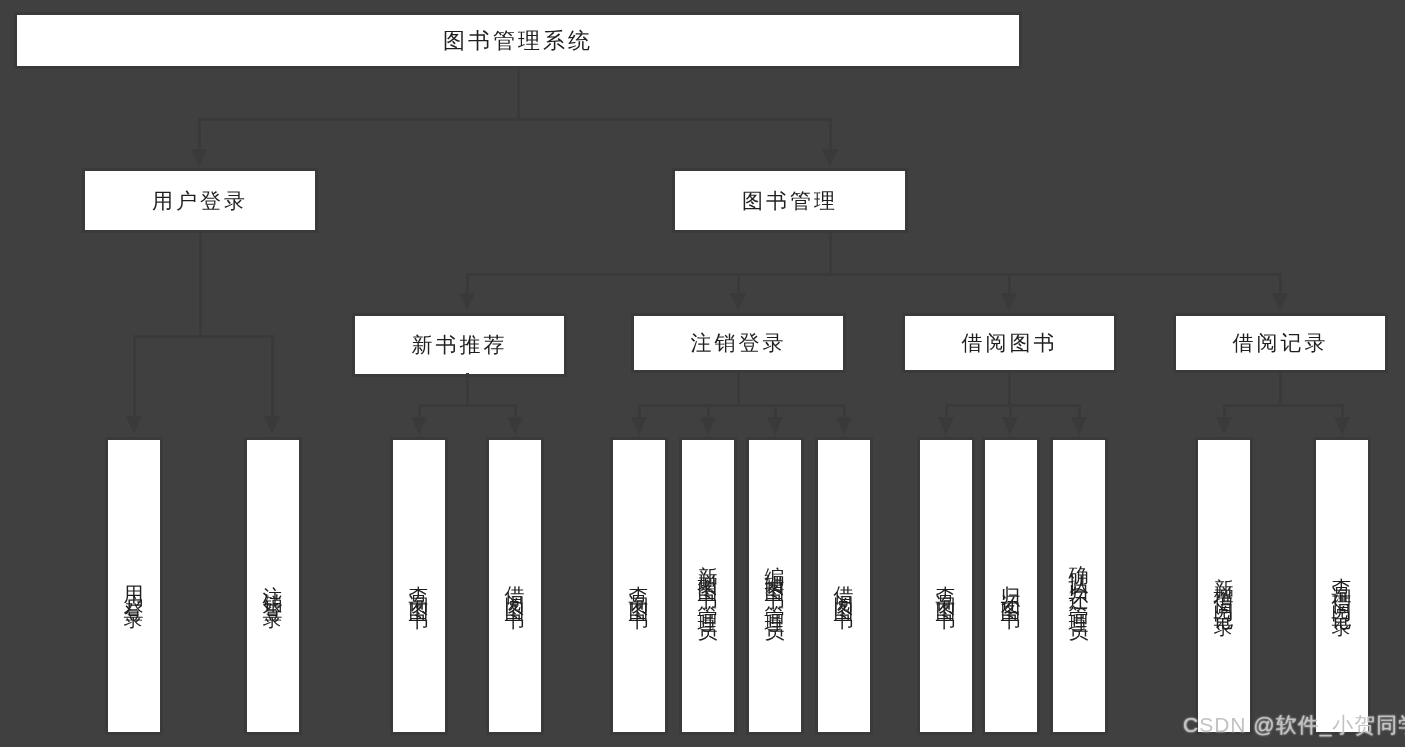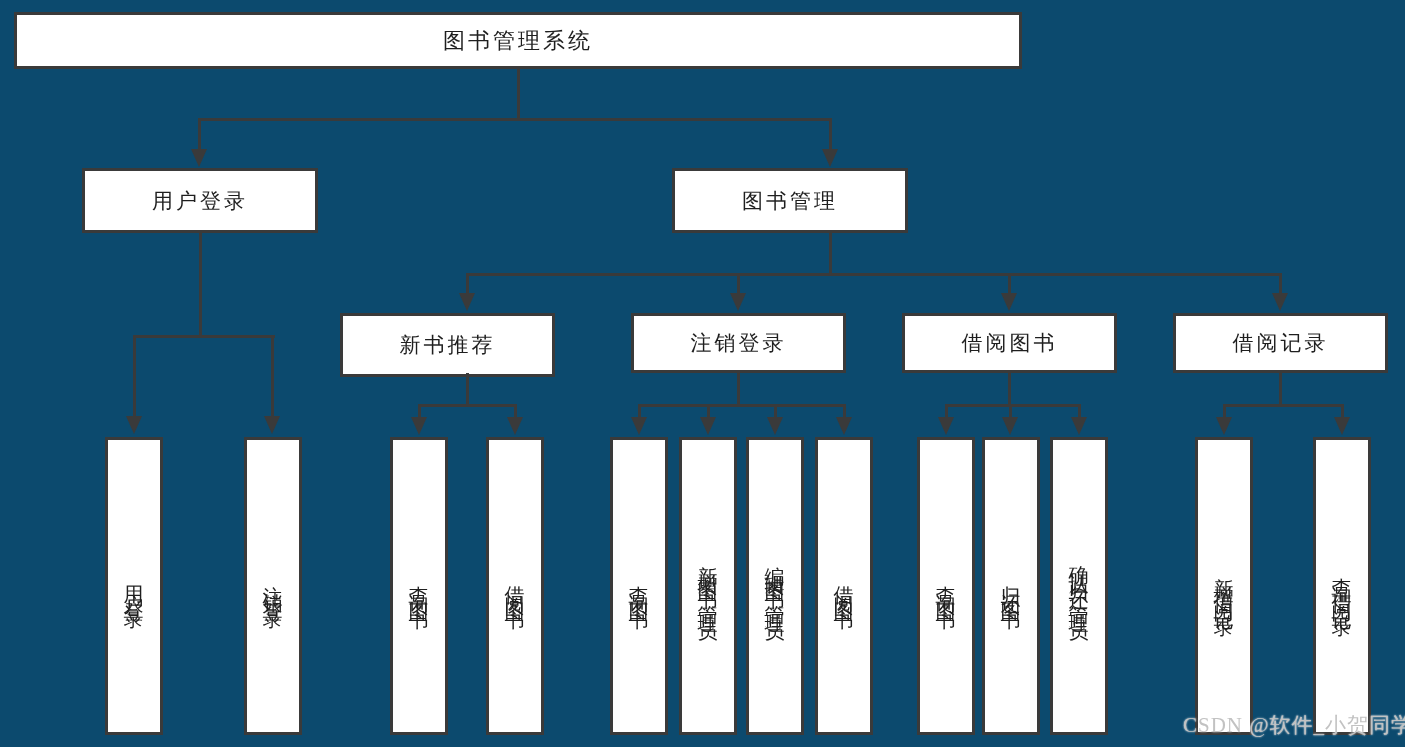--- a/index.html
+++ b/index.html
@@ -1,20 +1,20 @@
 <!DOCTYPE html>
 <html><head>
 <meta charset="utf-8">
 <style>
   * { margin:0; padding:0; box-sizing:border-box; }
   html,body { background:#ffffff; }
   .canvas {
     position:relative; width:1405px; height:747px;
-    background:#0c4a6e; overflow:hidden;
-    font-family:Liberation Serif, serif;
+    background:#404040; overflow:hidden;
+    font-family:Liberation Sans, sans-serif;
     color:#1f1f1f;
   }
   .box {
     position:absolute; border:3px solid #3a3a3a; background:#ffffff;
     display:flex; align-items:center; justify-content:center;
     font-size:21px; letter-spacing:3px; white-space:nowrap;
   }
   .title-box { font-size:22px; }
   .leaf {
     position:absolute; top:437px; width:58px; height:298px;
@@ -39,21 +39,21 @@
 </head>
 <body>
 
 <div class="canvas">
 
   <div class="box title-box" style="left:14px;top:12px;width:1008px;height:57px">图书管理系统</div>
 
   <div class="box" style="left:82px;top:168px;width:236px;height:65px">用户登录</div>
   <div class="box" style="left:672px;top:168px;width:236px;height:65px">图书管理</div>
 
-  <div class="box" style="left:340px;top:313px;width:215px;height:64px">新书推荐</div>
+  <div class="box" style="left:352px;top:313px;width:215px;height:64px">新书推荐</div>
   <div class="box" style="left:631px;top:313px;width:215px;height:60px">注销登录</div>
   <div class="box" style="left:902px;top:313px;width:215px;height:60px">借阅图书</div>
   <div class="box" style="left:1173px;top:313px;width:215px;height:60px">借阅记录</div>
 
   <div class="leaf" style="left:105px">用户登录</div>
   <div class="leaf" style="left:244px">注销登录</div>
 
   <div class="leaf" style="left:390px">查询图书</div>
   <div class="leaf" style="left:486px">借阅图书</div>
 

